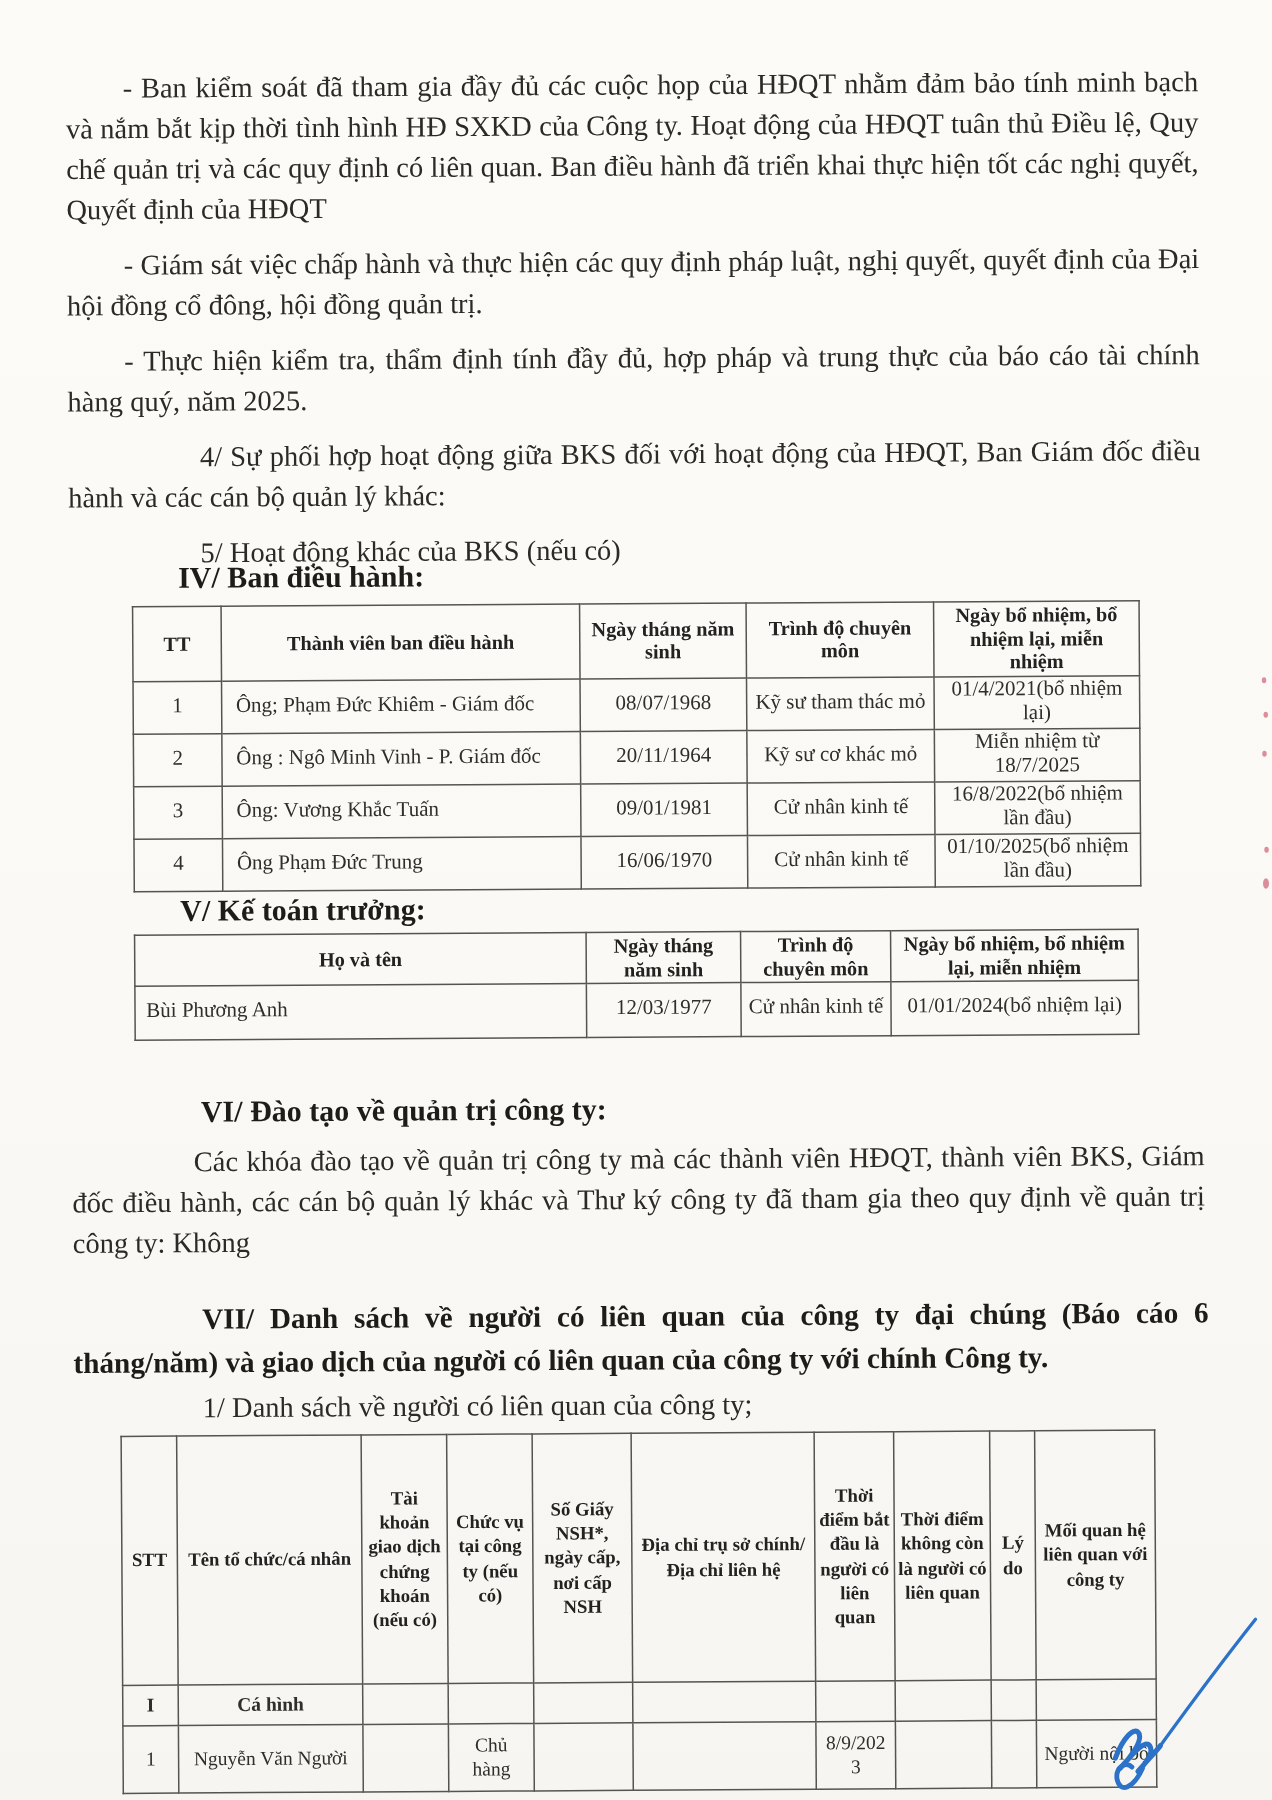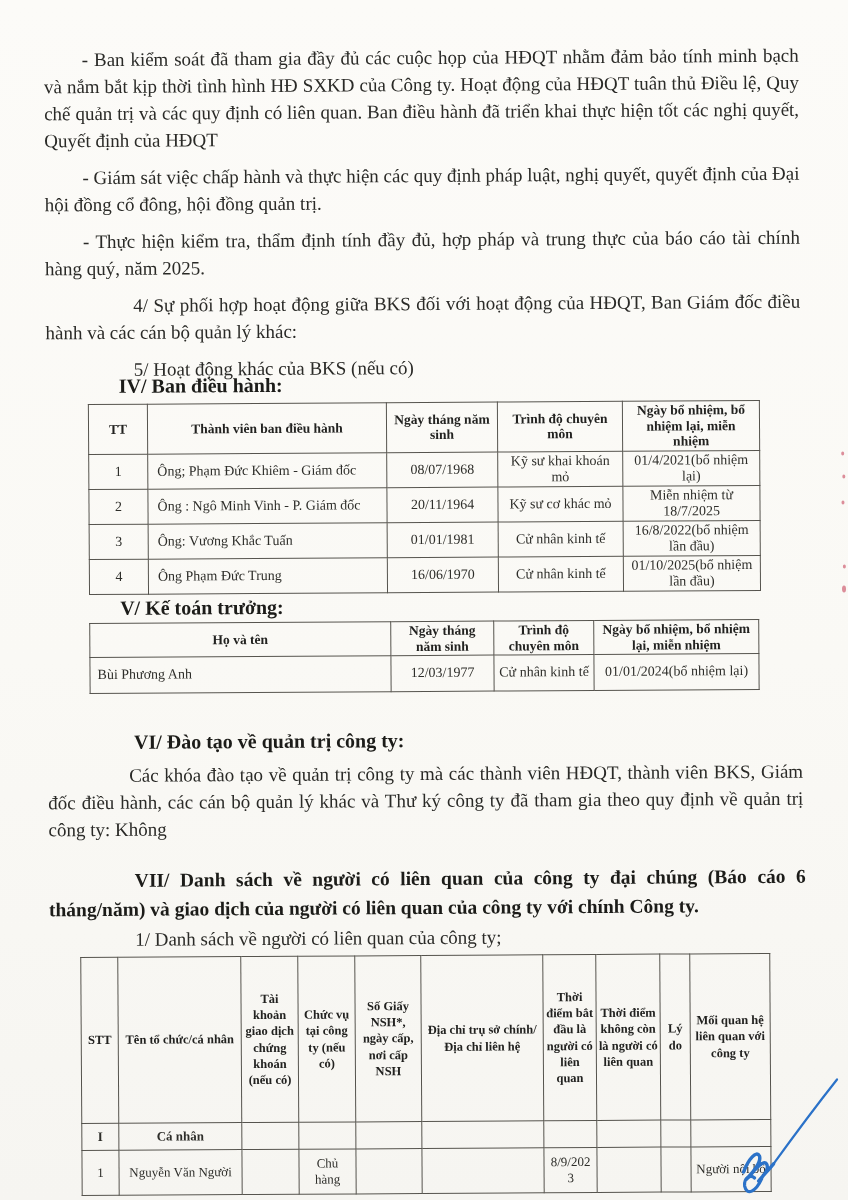--- a/index.html
+++ b/index.html
@@ -83,34 +83,34 @@
             <th>Ngày tháng năm sinh</th>
             <th>Trình độ chuyên môn</th>
             <th>Ngày bổ nhiệm, bổ nhiệm lại, miễn nhiệm</th>
           </tr>
         </thead>
         <tbody>
           <tr>
             <td>1</td>
             <td>Ông; Phạm Đức Khiêm  - Giám đốc</td>
             <td>08/07/1968</td>
-            <td>Kỹ sư khai khoán mỏ</td>
+            <td>Kỹ sư tham thác mỏ</td>
             <td>01/4/2021(bổ nhiệm lại)</td>
           </tr>
           <tr>
             <td>2</td>
             <td>Ông : Ngô Minh Vinh  - P. Giám đốc</td>
             <td>20/11/1964</td>
             <td>Kỹ sư cơ khác mỏ</td>
             <td>Miễn nhiệm từ 18/7/2025</td>
           </tr>
           <tr>
             <td>3</td>
             <td>Ông: Vương Khắc Tuấn</td>
-            <td>01/01/1981</td>
+            <td>09/01/1981</td>
             <td>Cử nhân kinh tế</td>
             <td>16/8/2022(bổ nhiệm lần đầu)</td>
           </tr>
           <tr>
             <td>4</td>
             <td>Ông Phạm Đức Trung</td>
             <td>16/06/1970</td>
             <td>Cử nhân kinh tế</td>
             <td>01/10/2025(bổ nhiệm lần đầu)</td>
           </tr>
@@ -171,21 +171,21 @@
             <th>Địa chỉ trụ sở chính/ Địa chỉ liên hệ</th>
             <th>Thời điểm bắt đầu là người có liên quan</th>
             <th>Thời điểm không còn là người có liên quan</th>
             <th>Lý do</th>
             <th>Mối quan hệ liên quan với công ty</th>
           </tr>
         </thead>
         <tbody>
           <tr class="bold-row">
             <td>I</td>
-            <td>Cá nhân</td>
+            <td>Cá hình</td>
             <td></td>
             <td></td>
             <td></td>
             <td></td>
             <td></td>
             <td></td>
             <td></td>
             <td></td>
           </tr>
           <tr>

